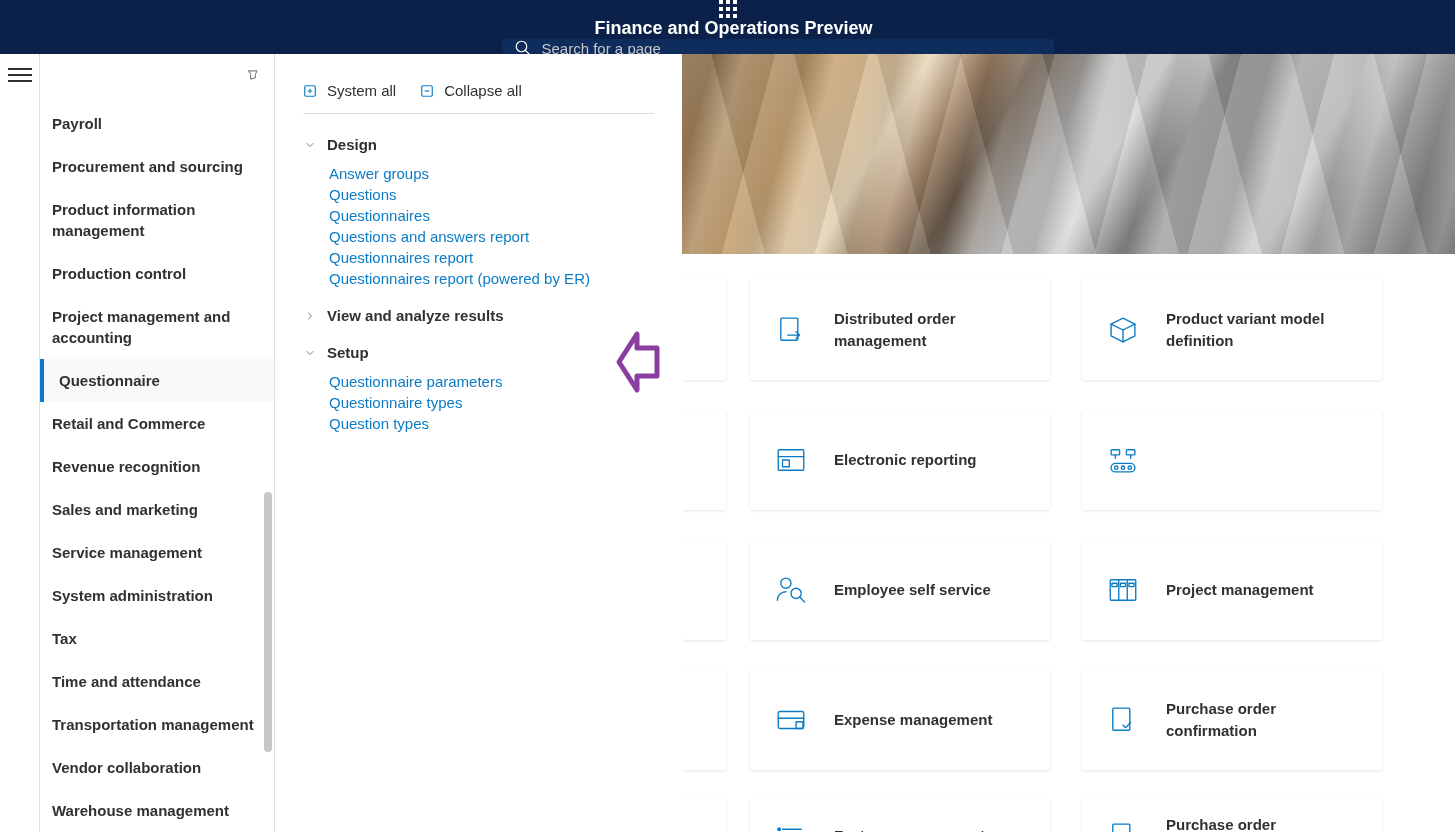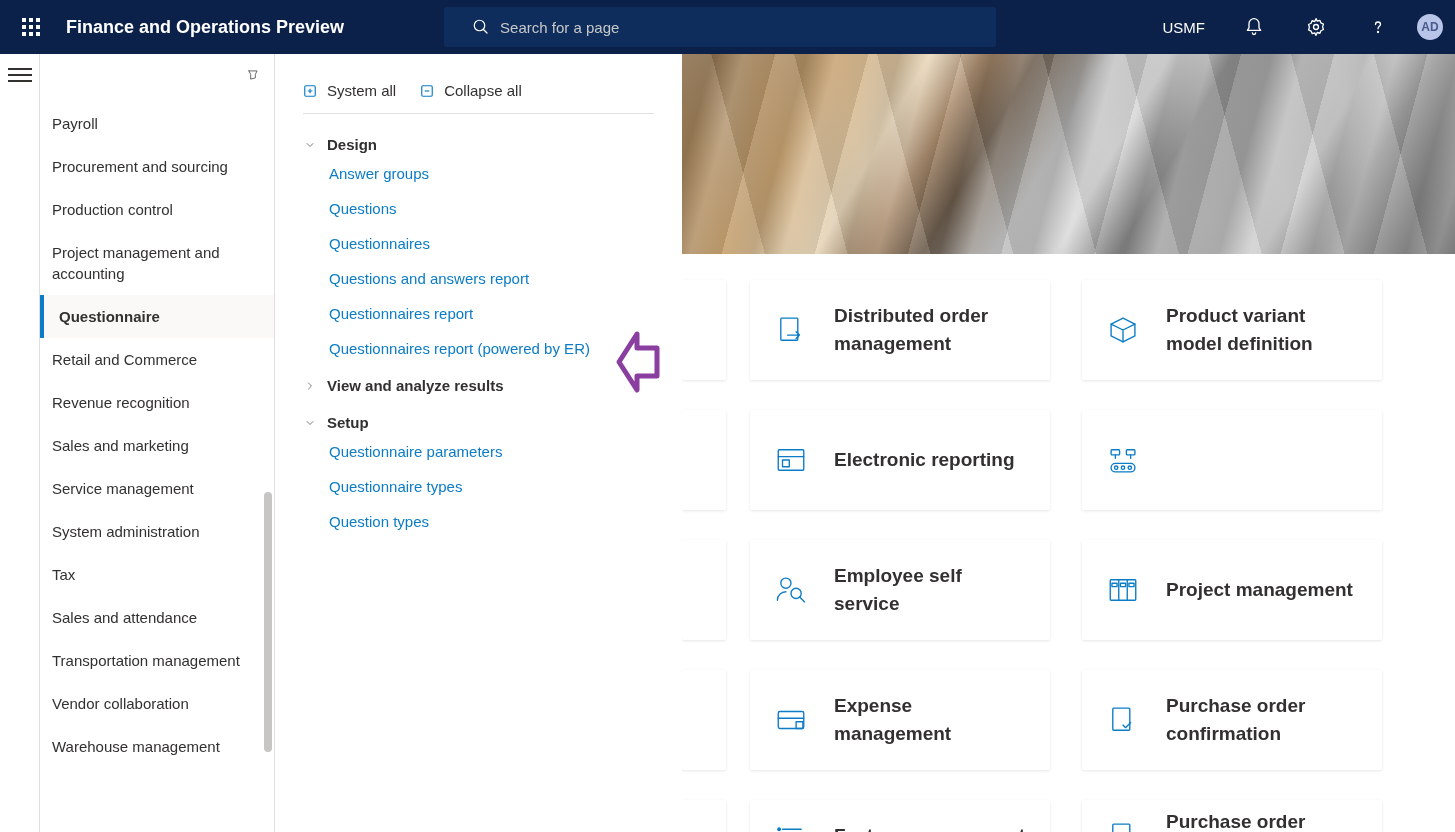--- a/index.html
+++ b/index.html
@@ -1,68 +1,68 @@
 <!DOCTYPE html>
 <html><head>
   <meta charset="utf-8">
   <style>
     * { box-sizing: border-box; margin: 0; padding: 0; }
     body { font-family: 'Segoe UI', Tahoma, sans-serif; font-size: 14px; color: #323130; background: #fff; overflow: hidden; width: 1455px; height: 832px; }
     
     
-    .header { height: 54px; background: #0b2149; color: #fff; display: flex; align-items: center; padding: 0 8px; }
+    .header { height: 54px; background: #0b2149; color: #fff; display: flex; align-items: center; padding: 0 8px; flex-direction: column; }
     .waffle { width: 46px; height: 46px; display: flex; align-items: center; justify-content: center; cursor: pointer; }
     .waffle-grid { width: 18px; height: 18px; display: grid; grid-template-columns: repeat(3, 4px); gap: 3px; }
     .waffle-grid span { width: 4px; height: 4px; background: #fff; }
     .app-title { font-size: 18px; font-weight: 600; margin-left: 12px; }
     .header-spacer { flex: 1; }
-    .search-box { width: 552px; height: 40px; background: #0e2d5c; border-radius: 3px; display: flex; align-items: center; padding: 0 28px; margin-left: 100px; }
+    .search-box { width: 552px; height: 40px; background: #0e2d5c; border-radius: 3px; display: flex; align-items: center; padding: 0 12px; margin-left: 100px; }
     .search-icon { width: 18px; height: 18px; margin-right: 10px; }
     .search-input { flex: 1; background: transparent; border: none; color: #fff; font-size: 15px; outline: none; }
     .search-input::placeholder { color: #c8c8c8; }
     .header-right { display: flex; align-items: center; gap: 16px; margin-left: auto; }
     .header-btn { width: 46px; height: 46px; display: flex; align-items: center; justify-content: center; cursor: pointer; }
     .company-label { font-size: 15px; padding: 0 10px; }
     .avatar { width: 26px; height: 26px; border-radius: 50%; background: #b8c4e8; color: #4a5a8a; display: flex; align-items: center; justify-content: center; font-size: 12px; font-weight: 600; margin-right: 4px; cursor: pointer; }
     
     
     .body-wrap { display: flex; height: calc(832px - 54px); }
     .nav-rail { width: 40px; border-right: 1px solid #e1dfdd; background: #fff; display: flex; flex-direction: column; align-items: center; padding-top: 14px; }
     .hamburger { width: 24px; display: flex; flex-direction: column; gap: 4px; cursor: pointer; }
     .hamburger span { height: 2px; background: #323130; }
     
     .sidebar { width: 235px; background: #fff; position: relative; border-right: 1px solid #e1dfdd; overflow-y: auto; }
     .pin-toggle { position: absolute; top: 14px; right: 14px; cursor: pointer; color: #605e5c; }
     .sidebar-list { padding-top: 48px; }
-    .sidebar-item { padding: 11px 16px 11px 12px; cursor: pointer; font-size: 15px; line-height: 1.4; }
+    .sidebar-item { padding: 11px 16px 11px 12px; cursor: pointer; font-size: 15px; line-height: 1.4; font-weight: bold; }
     .sidebar-item.active { font-weight: 600; border-left: 4px solid #0b7cc5; background: #faf9f8; padding-left: 15px; }
     .sidebar-scrollthumb { position: absolute; right: 2px; top: 438px; width: 8px; height: 260px; background: #c8c6c4; border-radius: 4px; }
     
     .flyout { width: 407px; background: #fff; padding: 28px 28px; }
     .flyout-actions { display: flex; gap: 24px; border-bottom: 1px solid #e1dfdd; padding-bottom: 14px; margin-bottom: 12px; }
     .flyout-action { display: flex; align-items: center; gap: 10px; cursor: pointer; color: #323130; font-size: 15px; }
     .flyout-action svg { color: #0b7cc5; }
     
     .section-header { display: flex; align-items: center; gap: 10px; padding: 10px 0; cursor: pointer; font-size: 15px; font-weight: 700; }
     .section-header .chev { width: 14px; display: flex; align-items: center; justify-content: center; color: #605e5c; }
-    .section-links { padding: 2px 0 10px 26px; display: flex; flex-direction: column; gap: 18px; }
+    .section-links { padding: 2px 0 10px 26px; display: flex; flex-direction: column; gap: 4px; }
     .section-links a { color: #0b7cc5; text-decoration: none; font-size: 15px; cursor: pointer; }
     
     
     .main { flex: 1; position: relative; overflow: hidden; }
     .banner { height: 200px; background: linear-gradient(120deg, #8a6d4a 0%, #c9a472 18%, #e8d6b8 28%, #a8896a 34%, #6a5a4a 40%, #b8b8b8 48%, #d8d8d8 55%, #888 62%, #b0b0b0 70%, #d0d0d0 78%, #a0a0a0 85%, #7a7a7a 100%); position: relative; overflow: hidden; }
     .banner::before { content: ''; position: absolute; left: 0; top: 0; right: 0; bottom: 0; background: repeating-linear-gradient(105deg, rgba(255,255,255,0.1) 0px, rgba(0,0,0,0.1) 30px, rgba(255,255,255,0.15) 60px, rgba(0,0,0,0.08) 90px), repeating-linear-gradient(75deg, rgba(0,0,0,0.08) 0px, transparent 40px, rgba(255,255,255,0.12) 80px); }
     
     .cards-region { padding: 26px 0 0 0; display: flex; gap: 32px; }
     .cards-col { display: flex; flex-direction: column; gap: 30px; }
     .card { width: 300px; height: 100px; background: #fff; border-radius: 2px; box-shadow: 0 1px 3px rgba(0,0,0,0.1); display: flex; align-items: center; padding: 0 22px; gap: 24px; cursor: pointer; }
     .card.short { height: 72px; }
     .card-icon { width: 38px; height: 38px; flex-shrink: 0; color: #0b7cc5; display: flex; align-items: center; justify-content: center; }
     .card-icon svg { width: 34px; height: 34px; }
-    .card-label { font-size: 19px; font-weight: 600; line-height: 1.45; }
+    .card-label { font-size: 15px; font-weight: 600; line-height: 1.45; }
     .card.stub { width: 36px; }
     
     
     .annotation-arrow { position: absolute; left: 615px; top: 330px; pointer-events: none; }
     
     
     svg.stroke { fill: none; stroke: currentColor; stroke-width: 1.6; stroke-linecap: round; stroke-linejoin: round; }
   </style>
 </head>
 <body>
@@ -125,30 +125,31 @@
 
   <div class="sidebar">
     <div class="pin-toggle">
       <svg class="stroke" width="14" height="14" viewBox="0 0 24 24">
           <path d="M5 5h14l-3 6v6l-8 2v-8L5 5z"></path>
         </svg>
     </div>
     <div class="sidebar-list">
       <div class="sidebar-item">Payroll</div>
       <div class="sidebar-item">Procurement and sourcing</div>
+      <div class="sidebar-item">Product information management</div>
       <div class="sidebar-item">Production control</div>
       <div class="sidebar-item">Project management and accounting</div>
       <div class="sidebar-item active">Questionnaire</div>
       <div class="sidebar-item">Retail and Commerce</div>
       <div class="sidebar-item">Revenue recognition</div>
       <div class="sidebar-item">Sales and marketing</div>
       <div class="sidebar-item">Service management</div>
       <div class="sidebar-item">System administration</div>
       <div class="sidebar-item">Tax</div>
-      <div class="sidebar-item">Sales and attendance</div>
+      <div class="sidebar-item">Time and attendance</div>
       <div class="sidebar-item">Transportation management</div>
       <div class="sidebar-item">Vendor collaboration</div>
       <div class="sidebar-item">Warehouse management</div>
     </div>
     <div class="sidebar-scrollthumb"></div>
   </div>
 
   <div class="flyout">
     <div class="flyout-actions">
       <div class="flyout-action">

